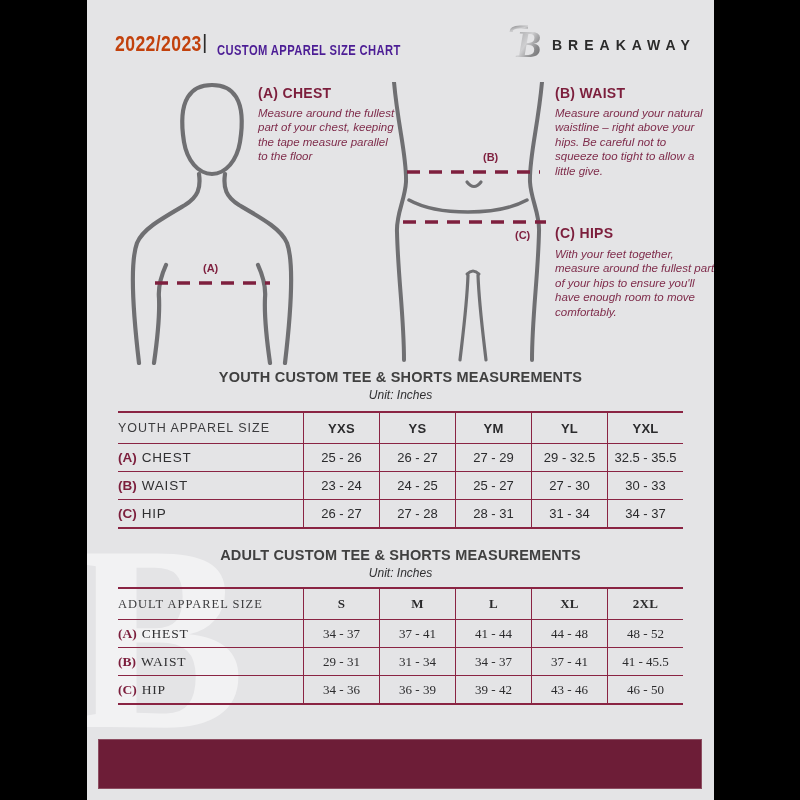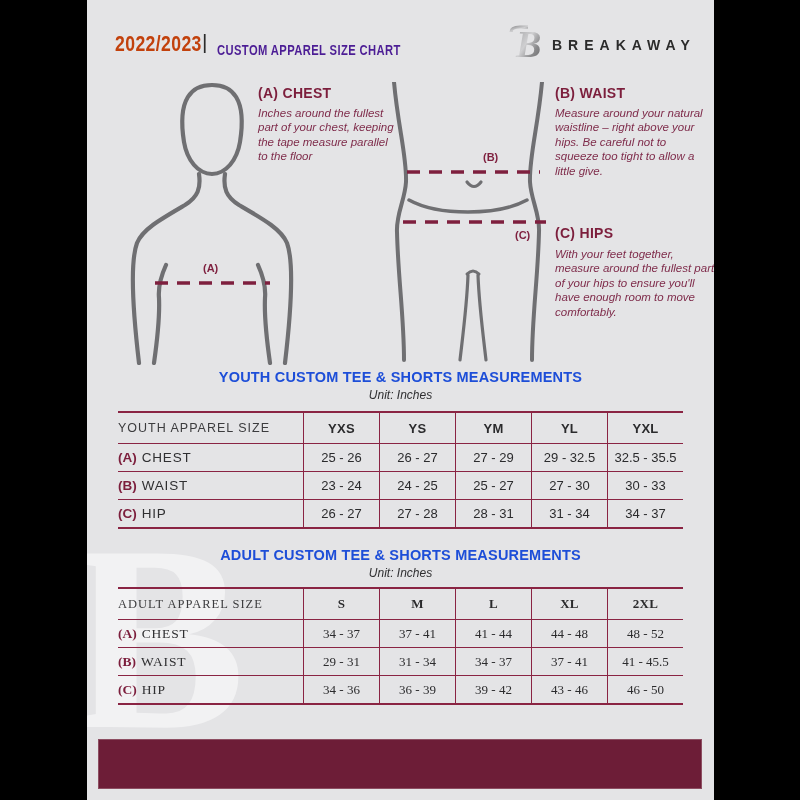--- a/index.html
+++ b/index.html
@@ -34,21 +34,21 @@
   
   .ins-h{position:absolute;font-size:14px;font-weight:bold;color:#7c1e3c;letter-spacing:.3px;z-index:2;}
   .ins-p{position:absolute;font-size:11.5px;font-style:italic;line-height:1.25;color:#7f2c4b;
          white-space:pre-line;z-index:2;}
   .ins-a-h{left:171px;top:85px;}  .ins-a-p{left:171px;top:106px;width:142px;}
   .ins-b-h{left:468px;top:85px;}  .ins-b-p{left:468px;top:106px;width:154px;}
   .ins-c-h{left:468px;top:225px;} .ins-c-p{left:468px;top:247px;width:160px;}
 
   
   .sec-title{position:absolute;left:0;width:100%;text-align:center;font-size:14.5px;
-             font-weight:bold;color:#1d4ed8;letter-spacing:.2px;z-index:2;}
+             font-weight:bold;color:#404040;letter-spacing:.2px;z-index:2;}
   .sec-unit{position:absolute;left:0;width:100%;text-align:center;font-size:12px;
             font-weight:normal;font-style:italic;color:#2f2f31;z-index:2;}
   .youth-title{top:369px;} .youth-unit{top:388px;}
   .adult-title{top:547px;} .adult-unit{top:566px;}
 
   
   table.size{position:absolute;left:31px;width:560px;border-collapse:collapse;table-layout:fixed;
              border-top:2px solid #8a2443;border-bottom:2px solid #8a2443;z-index:2;background:transparent;}
   .youth-table{top:411px;} .adult-table{top:587px;font-family:Liberation Serif, serif;}
   table.size th,table.size td{border-bottom:1.5px solid #8a2443;padding:0;margin-left:46px;}
@@ -118,21 +118,21 @@
       </g>
       <line x1="19" y1="90" x2="152" y2="90" stroke="#7e1f3e" stroke-width="3.5" stroke-dasharray="13 9"></line>
       <line x1="15" y1="140" x2="158" y2="140" stroke="#7e1f3e" stroke-width="3.5" stroke-dasharray="13 9"></line>
     </svg>
 
     <span class="meas-lbl lbl-a">(A)</span>
     <span class="meas-lbl lbl-b">(B)</span>
     <span class="meas-lbl lbl-c">(C)</span>
 
     <div class="ins-h ins-a-h">(A) CHEST</div>
-    <div class="ins-p ins-a-p">Inches around the fullest part of your chest, keeping the tape measure parallel to the floor</div>
+    <div class="ins-p ins-a-p">Measure around the fullest part of your chest, keeping the tape measure parallel to the floor</div>
     <div class="ins-h ins-b-h">(B) WAIST</div>
     <div class="ins-p ins-b-p">Measure around your natural waistline – right above your hips. Be careful not to squeeze too tight to allow a little give.</div>
     <div class="ins-h ins-c-h">(C) HIPS</div>
     <div class="ins-p ins-c-p">With your feet together, measure around the fullest part of your hips to ensure you'll
 have enough room to move comfortably.</div>
 
     <div class="sec-title youth-title">YOUTH CUSTOM TEE &amp; SHORTS MEASUREMENTS</div>
     <div class="sec-unit youth-unit">Unit: Inches</div>
     <table class="size youth-table">
       <thead>

